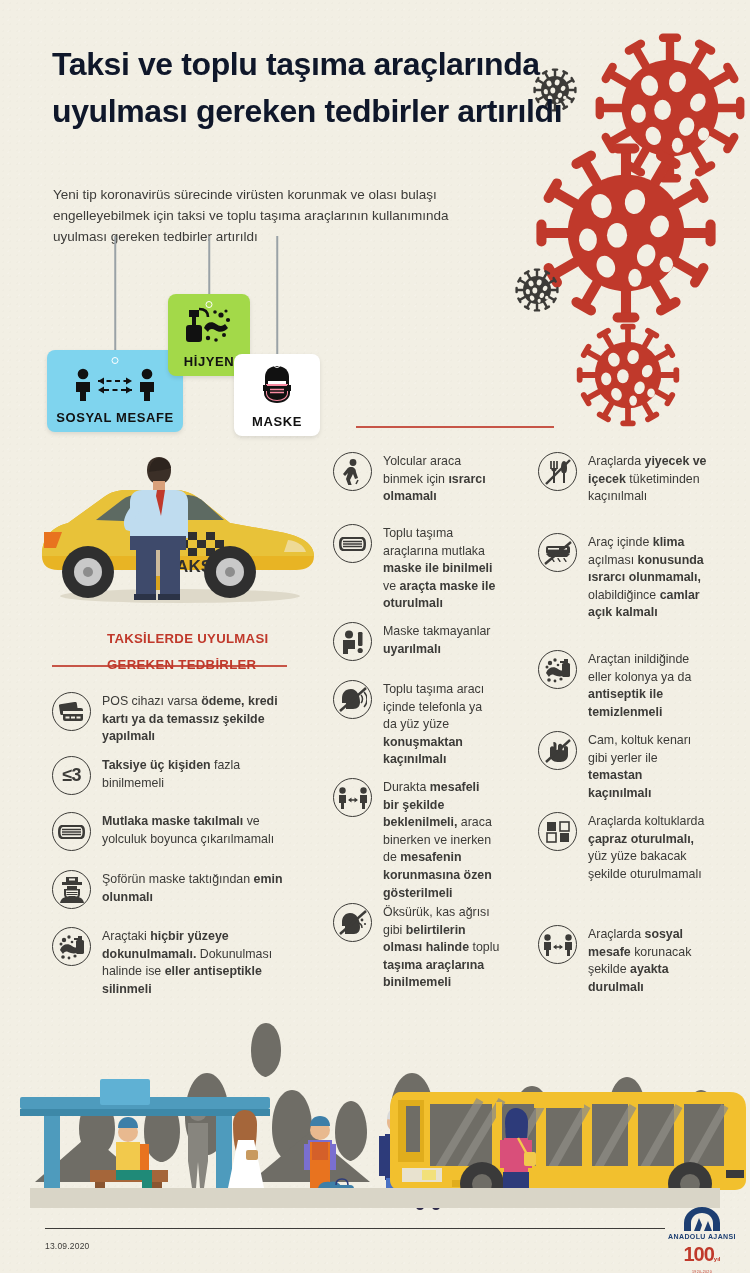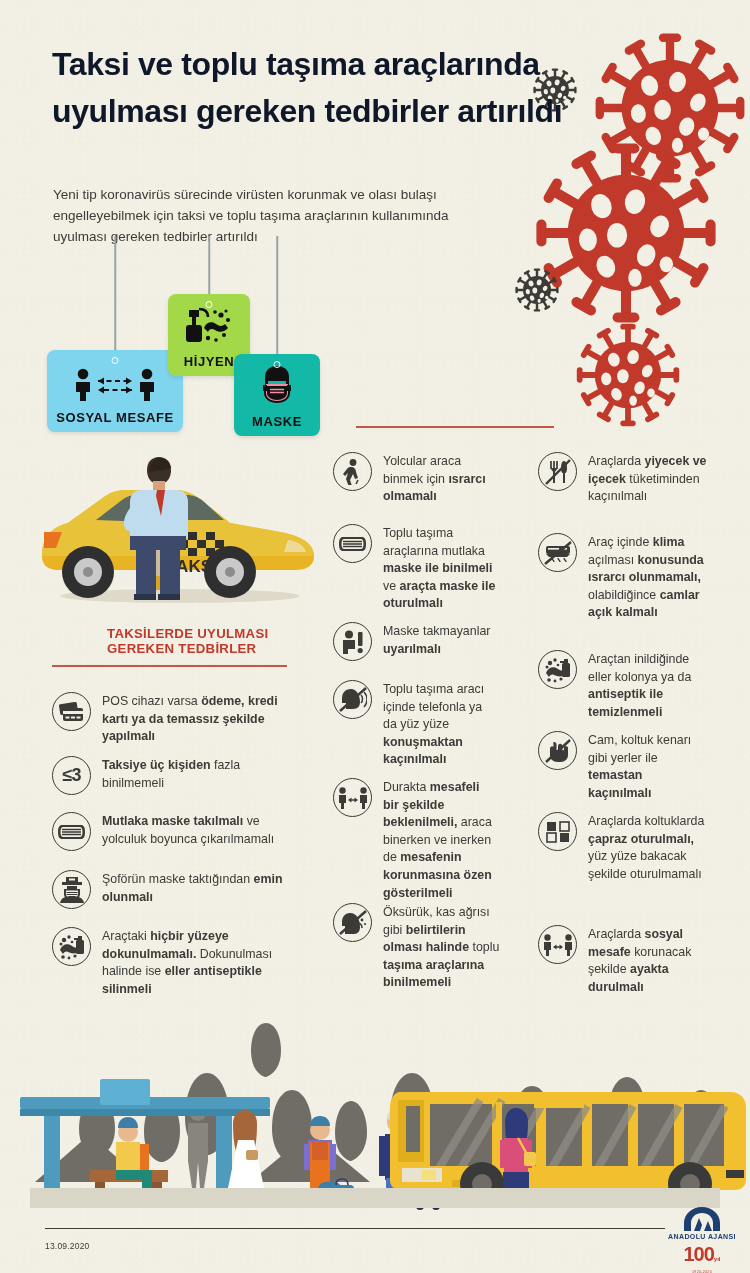--- a/index.html
+++ b/index.html
@@ -53,21 +53,21 @@
     width: 7px; height: 7px; border-radius: 50%;
     background: transparent; border: 1.6px solid #ffffff;
   }
   .tag-label {
     font-size: 13px; font-weight: bold; color: #111; letter-spacing: .6px;
   }
   .tag-icon { margin-bottom: 4px; }
 
   #tag-sosyal .tag-card { background: #7fd4ee; }
   #tag-hijyen .tag-card { background: #a3d949; }
-  #tag-maske  .tag-card { background: #14b8a6; }
+  #tag-maske  .tag-card { background: #ffffff; }
 
   
   .sec-head {
     position: absolute; color: #c0392b; font-weight: bold;
     letter-spacing: .3px;
   }
   .sec-rule {
     position: absolute; height: 1.5px; background: #c0392b; opacity: .85;
   }
 
@@ -318,21 +318,21 @@
       <path d="M123 33h12v9h-12z" fill="#d9a07a"></path>
       <path d="M112 42h34c8 0 12 5 12 12v36h-58V54c0-7 4-12 12-12z" fill="#bfdcef"></path>
       <path d="M127 42h8l-4 26-5-20z" fill="#c0392b"></path>
       <path d="M100 88h56v14h-56z" fill="#3e4a6b"></path>
       <path d="M106 100h20v48h-20zM130 100h20v48h-20z" fill="#3e4a6b"></path>
       <path d="M104 146h22v6h-22zM128 146h22v6h-22z" fill="#2b3347"></path>
       <path d="M100 60c-6 8-8 16-4 22l14 4 2-10-8-4 6-10z" fill="#bfdcef"></path>
     </g>
   </svg>
 
-  <div class="sec-head" style="left:107px;top:626px;width:200px;font-size:13.2px;line-height:15px;text-align:left">TAKSİLERDE UYULMASI GEREKEN TEDBİRLER</div>
+  <div class="sec-head" style="left:107px;top:626px;width:200px;font-size:13.2px;line-height:26px;text-align:left">TAKSİLERDE UYULMASI GEREKEN TEDBİRLER</div>
   <div class="sec-rule" style="left:52px;top:665px;width:235px"></div>
 
   <div class="item" style="left:52px;top:692px;width:250px">
     <div class="icon-circle">
       <svg width="25" height="20" viewBox="0 0 25 20" fill="#3c3b38">
         <rect x="0.5" y="1" width="18" height="11" rx="1.6" transform="rotate(-9 9.5 6.5)"></rect>
         <rect x="4" y="6" width="20" height="13" rx="2"></rect>
         <rect x="4" y="9" width="20" height="3" fill="#f2efe4"></rect>
         <rect x="6.5" y="14.5" width="4" height="2" fill="#f2efe4"></rect>
         <rect x="12" y="14.5" width="4" height="2" fill="#f2efe4"></rect>

